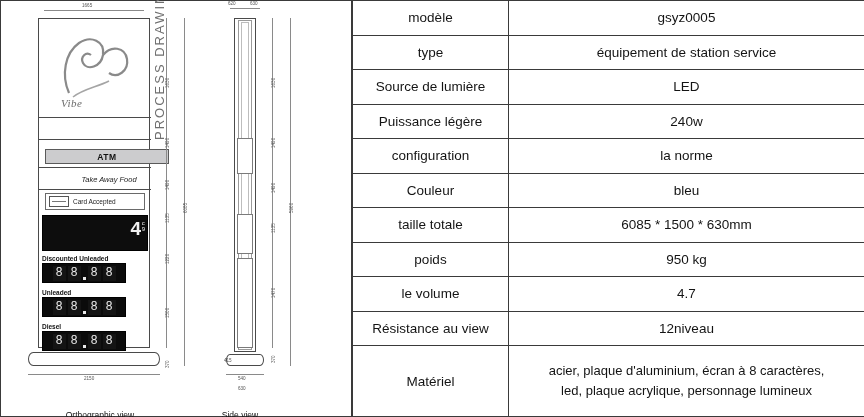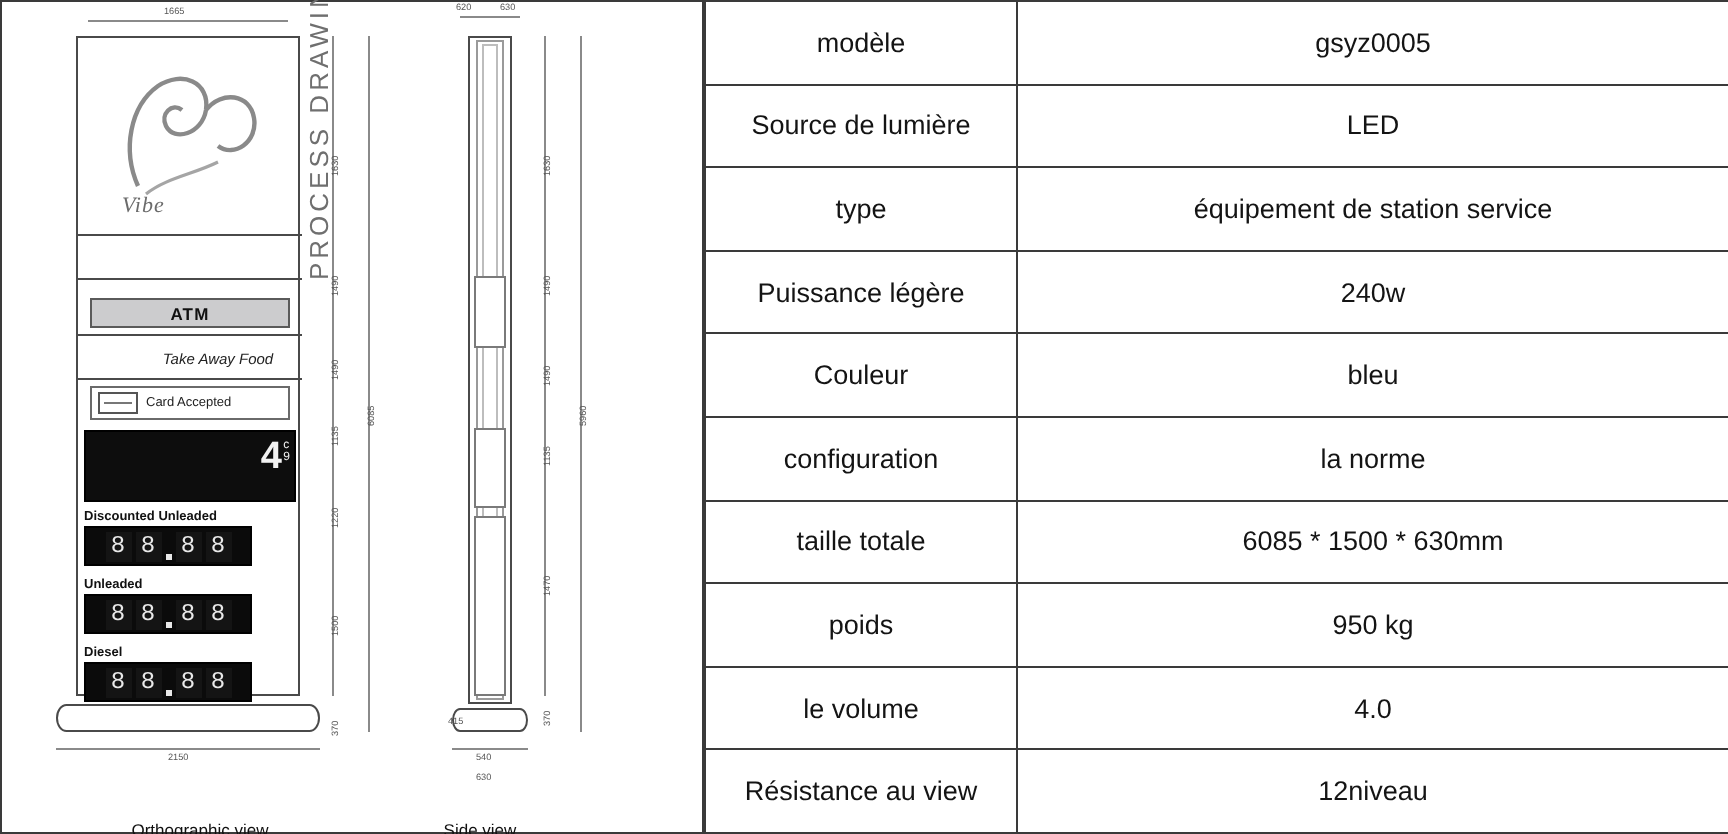--- a/index.html
+++ b/index.html
@@ -38,21 +38,21 @@
     position:absolute; left:-10px; top:334px; width:132px; height:14px;
     border:1px solid #4a4a4a; border-radius:6px/8px; background:#fff;
   }
   .sec-divider { position:absolute; left:0; width:112px; height:0; border-top:1px solid #4a4a4a; }
 
   .logo-zone { position:absolute; left:0; top:0; width:112px; height:98px; overflow:hidden; }
   .brand-script { position:absolute; left:22px; top:78px; font-family:"Liberation Serif", serif;
                   font-style:italic; font-size:11px; color:#6b6b6b; letter-spacing:.5px; }
 
   .atm-box {
-    position:absolute; left:6px; top:130px; width:100px; height:15px;
+    position:absolute; left:6px; top:130px; width:124px; height:15px;
     background:#ccccce; border:1px solid #5a5a5a;
     display:flex; align-items:center; justify-content:center;
     font-size:8.5px; font-weight:bold; letter-spacing:.6px; color:#111;
   }
   .takeaway {
     position:absolute; left:20px; top:152px; width:100px; height:16px;
     display:flex; align-items:center; justify-content:center;
     font-family:Liberation Sans, sans-serif; font-style:italic; font-size:7.5px; color:#222;
   }
   .card-row {
@@ -267,52 +267,57 @@
   </div>
 
   <div class="spec-wrap">
     <table class="spec">
       <tbody>
         <tr>
           <td class="key">modèle</td>
           <td class="val">gsyz0005</td>
         </tr>
         <tr>
+          <td class="key">type</td>
+          <td class="val">équipement de station service</td>
+        </tr>
+        <tr>
           <td class="key">Source de lumière</td>
           <td class="val">LED</td>
         </tr>
         <tr>
-          <td class="key">type</td>
-          <td class="val">équipement de station service</td>
-        </tr>
-        <tr>
           <td class="key">Puissance légère</td>
           <td class="val">240w</td>
         </tr>
         <tr>
+          <td class="key">configuration</td>
+          <td class="val">la norme</td>
+        </tr>
+        <tr>
           <td class="key">Couleur</td>
           <td class="val">bleu</td>
         </tr>
         <tr>
-          <td class="key">configuration</td>
-          <td class="val">la norme</td>
-        </tr>
-        <tr>
           <td class="key">taille totale</td>
           <td class="val">6085 * 1500 * 630mm</td>
         </tr>
         <tr>
           <td class="key">poids</td>
           <td class="val">950 kg</td>
         </tr>
         <tr>
           <td class="key">le volume</td>
-          <td class="val">4.0</td>
+          <td class="val">4.7</td>
         </tr>
         <tr>
           <td class="key">Résistance au view</td>
           <td class="val">12niveau</td>
+        </tr>
+        <tr>
+          <td class="key">Matériel</td>
+          <td class="val multiline" style="white-space:pre-line;">acier, plaque d'aluminium, écran à 8 caractères,
+led, plaque acrylique, personnage lumineux</td>
         </tr>
       </tbody>
     </table>
   </div>
 
 </div>
 
 </body></html>

